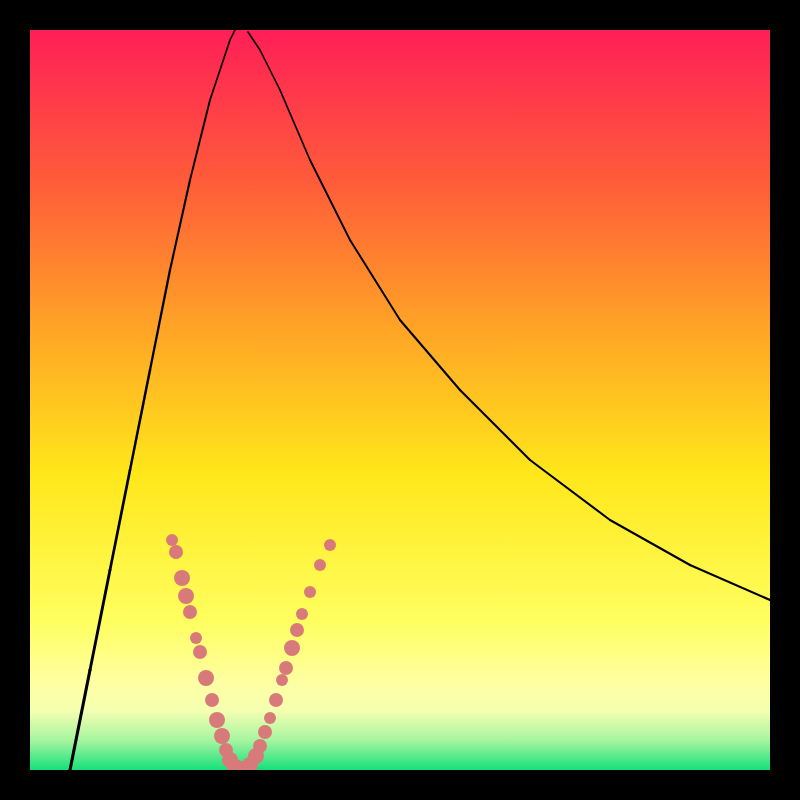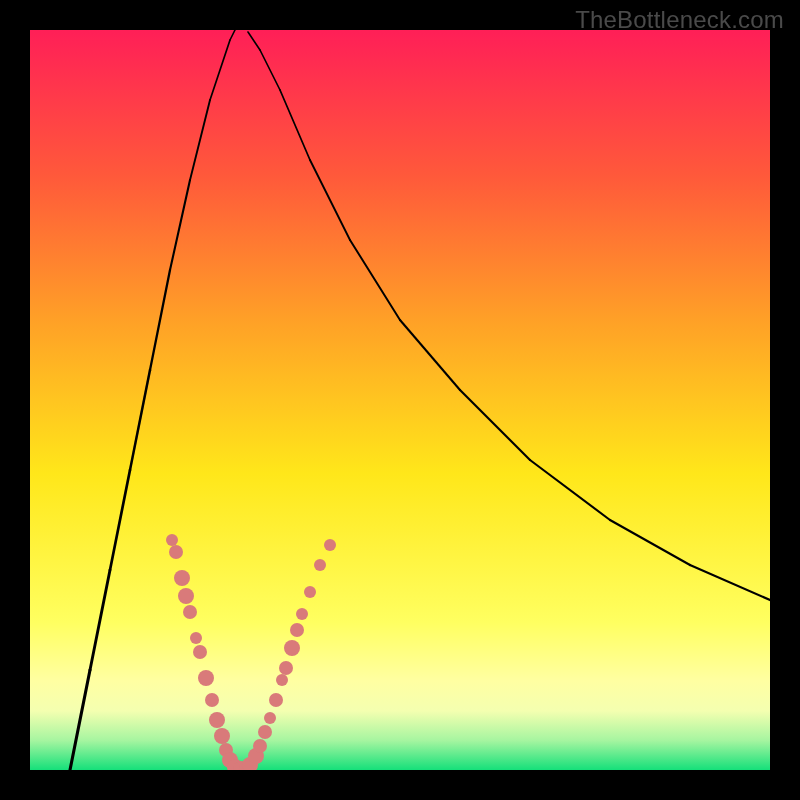--- a/index.html
+++ b/index.html
@@ -97,14 +97,13 @@
         <circle cx="252" cy="650" r="6" fill="#d97a7a" class="dot"></circle>
         <circle cx="256" cy="638" r="7" fill="#d97a7a" class="dot"></circle>
         <circle cx="262" cy="618" r="8" fill="#d97a7a" class="dot"></circle>
         <circle cx="267" cy="600" r="7" fill="#d97a7a" class="dot"></circle>
         <circle cx="272" cy="584" r="6" fill="#d97a7a" class="dot"></circle>
         <circle cx="280" cy="562" r="6" fill="#d97a7a" class="dot"></circle>
         <circle cx="290" cy="535" r="6" fill="#d97a7a" class="dot"></circle>
         <circle cx="300" cy="515" r="6" fill="#d97a7a" class="dot"></circle>
       </svg>
   </div>
-  <div class="watermark">TheBottleneck.com</div>
 </div>
 
 </body></html>

